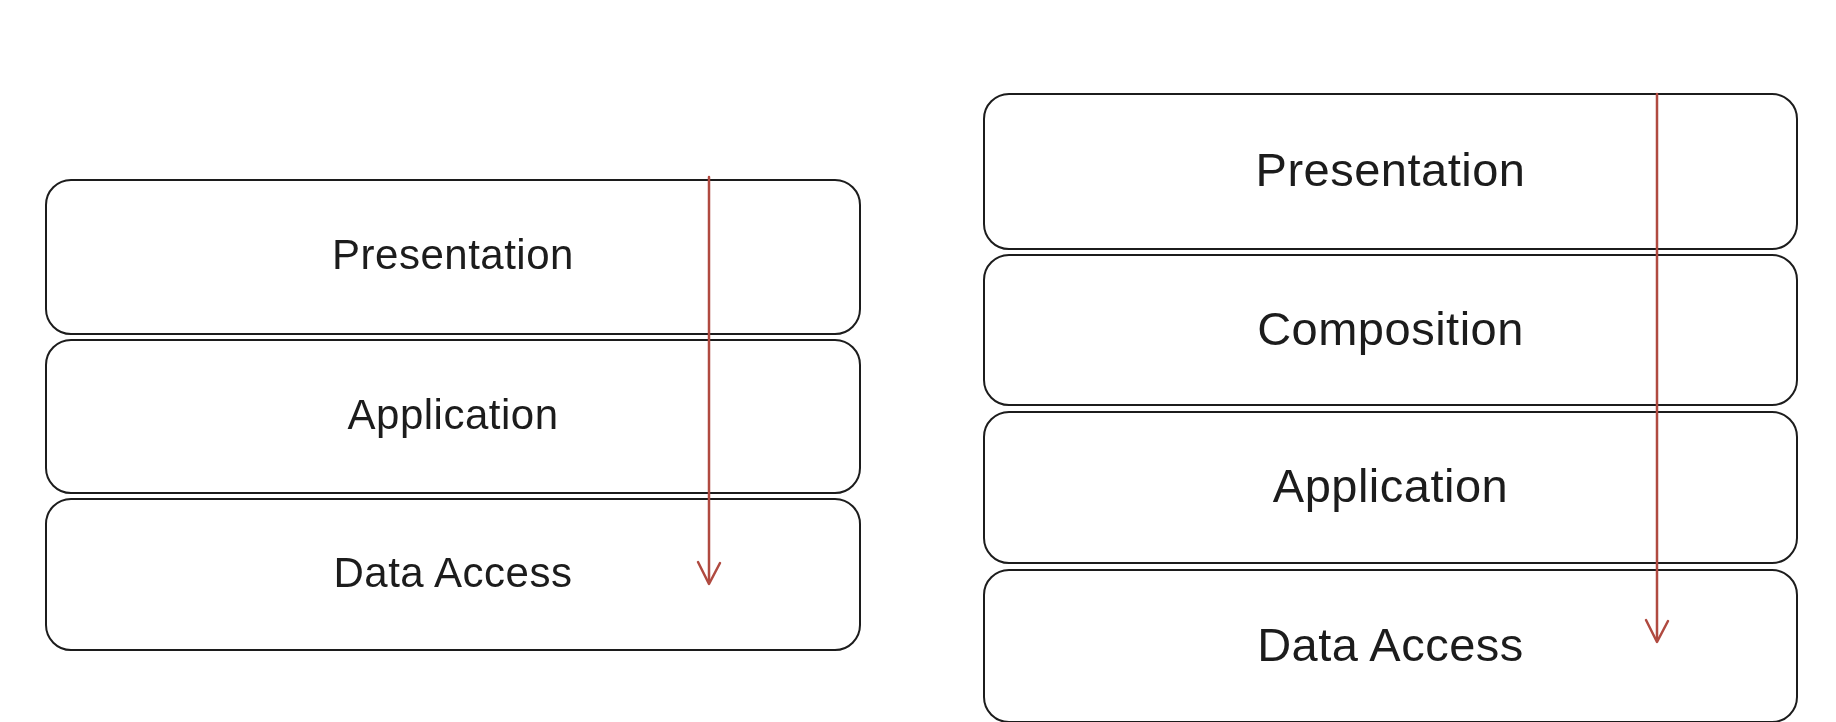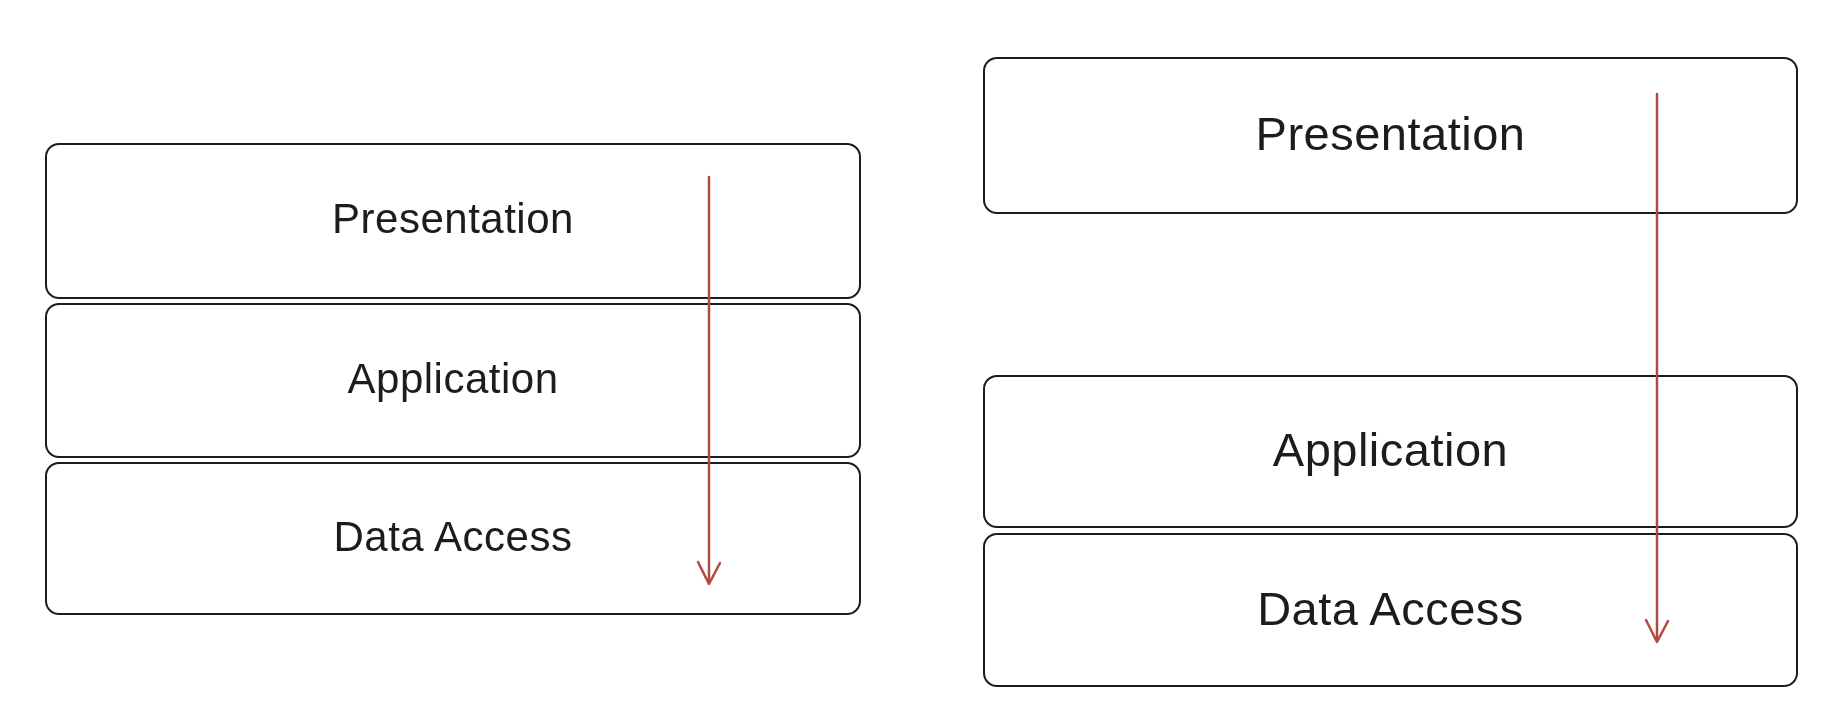--- a/index.html
+++ b/index.html
@@ -15,24 +15,25 @@
     position: absolute;
     left: 0; top: 0;
     width: 100%; height: 100%;
     pointer-events: none;
   }
   .layer-box {
     position: absolute;
     box-sizing: border-box;
     background: var(--box-fill, #ffffff);
     border: 2.5px solid var(--box-border, #1c1c1c);
-    border-radius: 14px;
+    border-radius: 26px;
     display: flex;
     align-items: center;
     justify-content: center;
+    margin-top: 36px;
   }
   .layer-label {
     color: var(--text, #1c1c1c);
     letter-spacing: 0.5px;
     white-space: nowrap;
     transform: translateY(-2px);
   }
   .diagram-left .layer-label  { font-size: 42px; }
   .diagram-right .layer-label { font-size: 47px; }
   .arrows {
@@ -61,20 +62,23 @@
     </div>
     <div class="layer-box" style="left:45px; top:462px; width:816px; height:153px;">
       <span class="layer-label">Data Access</span>
     </div>
   </section>
 
   <section class="diagram diagram-right">
     <div class="layer-box" style="left:983px; top:57px; width:815px; height:157px;">
       <span class="layer-label">Presentation</span>
     </div>
+    <div class="layer-box" style="left:983px; top:218px; width:815px; height:152px;">
+      <span class="layer-label">Composition</span>
+    </div>
     <div class="layer-box" style="left:983px; top:375px; width:815px; height:153px;">
       <span class="layer-label">Application</span>
     </div>
     <div class="layer-box" style="left:983px; top:533px; width:815px; height:154px;">
       <span class="layer-label">Data Access</span>
     </div>
   </section>
 
   <svg class="arrows" width="1836" height="722" viewBox="0 0 1836 722">
     <g>

